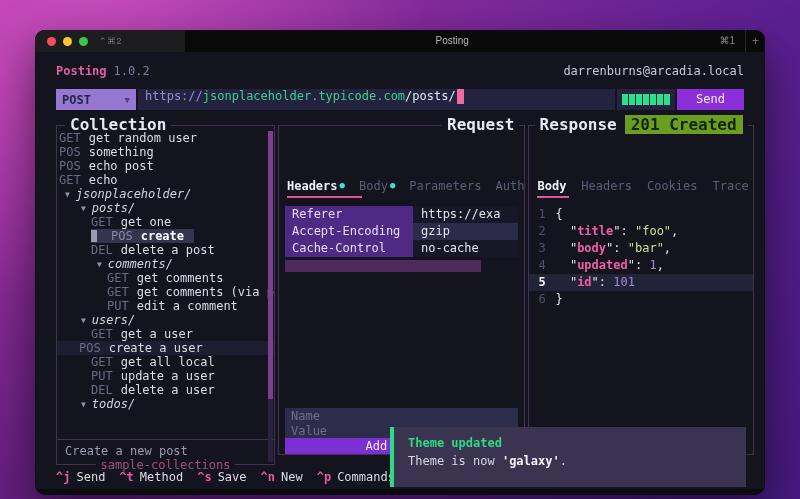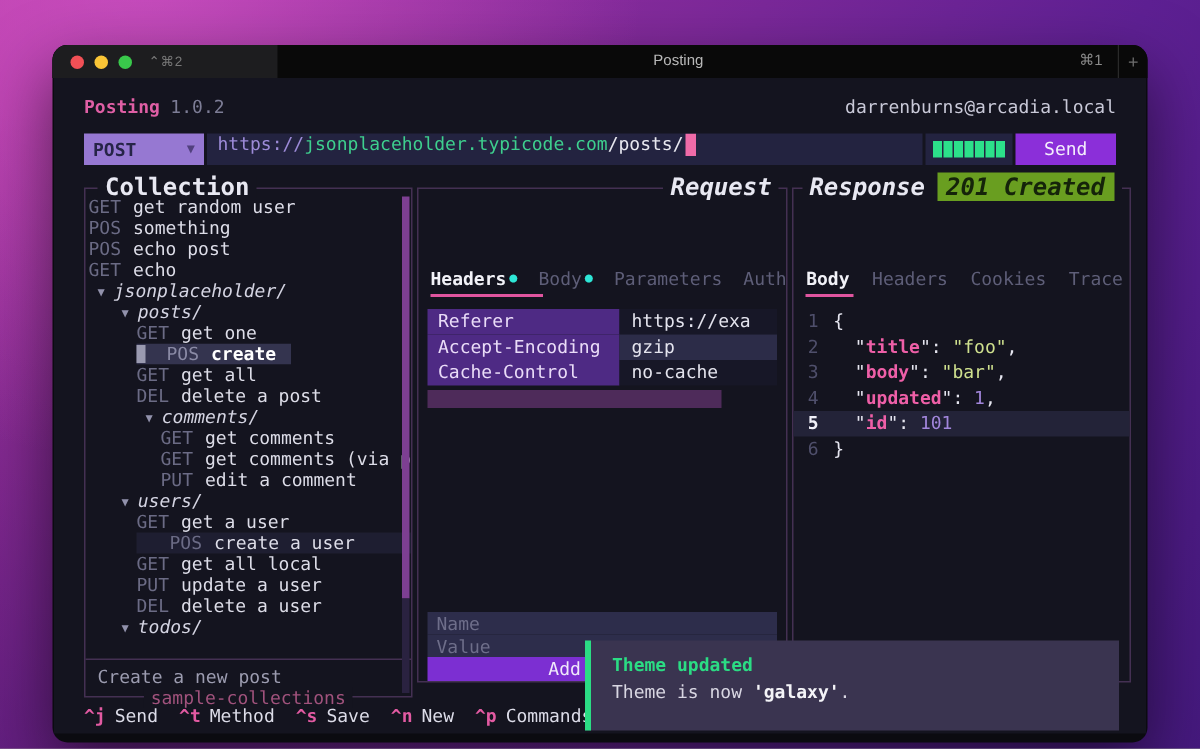--- a/index.html
+++ b/index.html
@@ -63,21 +63,21 @@
   .activity { display:flex; align-items:center; gap:1px; padding:0 5px; background:#232340; }
   .blk { width:6px; height:11px; background:#2ce08a; display:inline-block; }
   .send-btn { width:67px; background:#8b2fd9; color:#f4eefc; text-align:center; line-height:21px; }
   
   .main { flex:1; display:flex; gap:3px; min-height:0; padding-top:6px; }
   .panel { position:relative; border:1px solid #443053; }
   .panel-title {
     position:absolute; top:-8px; background:#14141f; padding:0 5px;
     color:#e8e8f2; font-weight:bold; font-size:16px; line-height:14px; white-space:nowrap;
   }
-  .pt-left { left:8px; } .pt-right { right:5px;font-style:italic; }
+  .pt-left { left:8px; } .pt-right { right:5px; }
   .status-badge { background:#699e20; color:#15240a; font-weight:bold; padding:0 6px; margin-left:8px; }
   
   .collection { width:225px; display:flex; flex-direction:column; }
   .tree { flex:1; position:relative; overflow:hidden; padding-top:5px; }
   .tree-item { height:14px; line-height:14px; white-space:nowrap; overflow:hidden; }
   .method { color:#6b6b85; margin-right:8px; }
   .name { color:#dddde8; }
   .folder .name { color:#d4d4e2;font-style:italic; }
   .caret { color:#9292ac; font-size:8px; margin-right:6px; vertical-align:1px; }
   .tree-item.selected .row-wrap { background:#34344f; display:inline-block; padding-right:10px; }
@@ -195,29 +195,28 @@
           <span class="panel-title pt-left">Collection</span>
           <div class="tree">
               <div class="tree-item req" style="padding-left: 2px;"><span class="row-wrap"><span class="method">GET</span><span class="name">get random user</span></span></div>
               <div class="tree-item req" style="padding-left: 2px;"><span class="row-wrap"><span class="method">POS</span><span class="name">something</span></span></div>
               <div class="tree-item req" style="padding-left: 2px;"><span class="row-wrap"><span class="method">POS</span><span class="name">echo post</span></span></div>
               <div class="tree-item req" style="padding-left: 2px;"><span class="row-wrap"><span class="method">GET</span><span class="name">echo</span></span></div>
               <div class="tree-item folder" style="padding-left: 8px;"><span class="row-wrap"><span class="caret">▼</span><span class="name">jsonplaceholder/</span></span></div>
               <div class="tree-item folder" style="padding-left: 24px;"><span class="row-wrap"><span class="caret">▼</span><span class="name">posts/</span></span></div>
               <div class="tree-item req" style="padding-left: 34px;"><span class="row-wrap"><span class="method">GET</span><span class="name">get one</span></span></div>
               <div class="tree-item req selected" style="padding-left: 34px;"><span class="row-wrap"><span class="cur-block"></span><span class="method">POS</span><span class="name">create</span></span></div>
-              <div class="tree-item req" style="padding-left: 34px;"><span class="row-wrap"><span class="method">GET</span><span class="name">get all</span></span></div>
               <div class="tree-item req" style="padding-left: 34px;"><span class="row-wrap"><span class="method">DEL</span><span class="name">delete a post</span></span></div>
               <div class="tree-item folder" style="padding-left: 40px;"><span class="row-wrap"><span class="caret">▼</span><span class="name">comments/</span></span></div>
               <div class="tree-item req" style="padding-left: 50px;"><span class="row-wrap"><span class="method">GET</span><span class="name">get comments</span></span></div>
               <div class="tree-item req" style="padding-left: 50px;"><span class="row-wrap"><span class="method">GET</span><span class="name">get comments (via p</span></span></div>
               <div class="tree-item req" style="padding-left: 50px;"><span class="row-wrap"><span class="method">PUT</span><span class="name">edit a comment</span></span></div>
               <div class="tree-item folder" style="padding-left: 24px;"><span class="row-wrap"><span class="caret">▼</span><span class="name">users/</span></span></div>
               <div class="tree-item req" style="padding-left: 34px;"><span class="row-wrap"><span class="method">GET</span><span class="name">get a user</span></span></div>
-              <div class="tree-item req highlighted" style="padding-left: 22px; margin-left: 34px;"><span class="row-wrap"><span class="method">POS</span><span class="name">create a user</span></span></div>
+              <div class="tree-item req highlighted" style="padding-left: 22px;"><span class="row-wrap"><span class="method">POS</span><span class="name">create a user</span></span></div>
               <div class="tree-item req" style="padding-left: 34px;"><span class="row-wrap"><span class="method">GET</span><span class="name">get all local</span></span></div>
               <div class="tree-item req" style="padding-left: 34px;"><span class="row-wrap"><span class="method">PUT</span><span class="name">update a user</span></span></div>
               <div class="tree-item req" style="padding-left: 34px;"><span class="row-wrap"><span class="method">DEL</span><span class="name">delete a user</span></span></div>
               <div class="tree-item folder" style="padding-left: 24px;"><span class="row-wrap"><span class="caret">▼</span><span class="name">todos/</span></span></div>
             </div>
           <div class="v-scroll-thumb"></div>
           <div class="v-scroll-track"></div>
           <div class="new-request">Create a new post</div>
           <span class="bottom-label">sample-collections</span>
         </div>

